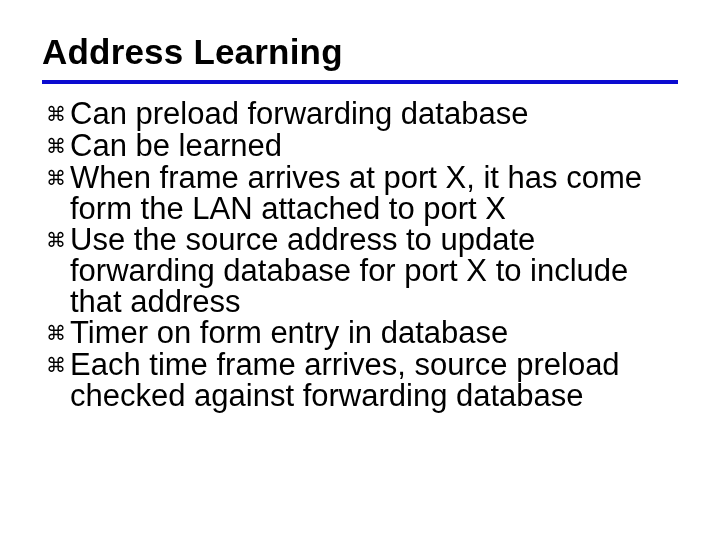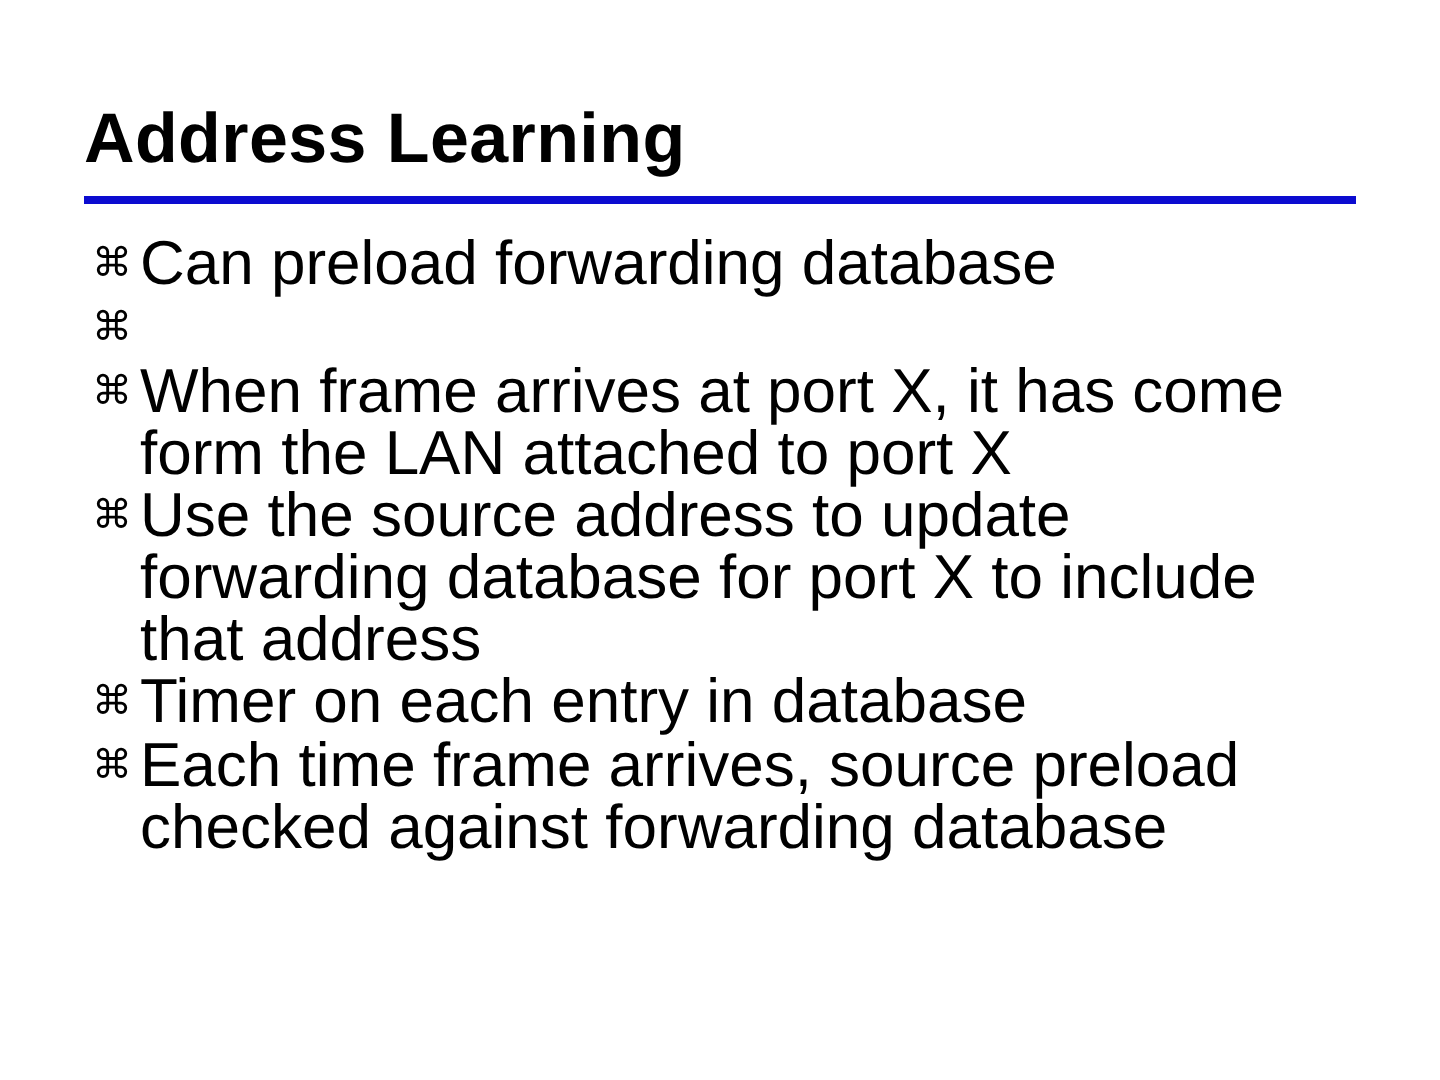--- a/index.html
+++ b/index.html
@@ -1,48 +1,49 @@
 <!DOCTYPE html>
 <html><head>
 <meta charset="utf-8">
 <style>
   * { margin: 0; padding: 0; box-sizing: border-box; }
   html, body { width: 720px; height: 540px; background: #ffffff; font-family: Verdana, Tahoma, Arial, sans-serif; overflow: hidden; }
-  .slide { width: 720px; height: 451px; position: relative; padding: 50px 42px 30px 42px; }
+  .slide { width: 720px; height: 451px; position: relative; padding: 32px 42px 30px 42px; }
   .title { font-family: Arial, Helvetica, sans-serif; font-weight: 900; font-size: 35px; color: #000; letter-spacing: 0.2px; }
   .rule { height: 4px; background: #0b0bd0; margin-top: 8px; margin-bottom: 14px; width: 636px; }
   .bullets { list-style: none; padding-left: 4px; }
   .bullets li { display: flex; align-items: flex-start; margin-bottom: 0px; }
   .bullet-icon { flex: 0 0 auto; font-size: 20px; line-height: 32px; color: #000; margin-right: 4px; font-family: 'Segoe UI Symbol', 'Arial Unicode MS', sans-serif; }
   .bullet-text { font-size: 31px; line-height: 31px; color: #000; font-family: Tahoma, Verdana, sans-serif; }
 </style>
 </head>
 <body>
 
 <div class="slide">
   <h1 class="title">Address Learning</h1>
   <div class="rule"></div>
   <ul class="bullets">
     <li>
       <span class="bullet-icon">⌘</span>
       <span class="bullet-text">Can preload forwarding database</span>
     </li>
     <li>
       <span class="bullet-icon">⌘</span>
+      <span class="bullet-text">Can be learned</span>
     </li>
     <li>
       <span class="bullet-icon">⌘</span>
       <span class="bullet-text">When frame arrives at port X, it has come form the LAN attached to port X</span>
     </li>
     <li>
       <span class="bullet-icon">⌘</span>
       <span class="bullet-text">Use the source address to update forwarding database for port X to include that address</span>
     </li>
     <li>
       <span class="bullet-icon">⌘</span>
-      <span class="bullet-text">Timer on each entry in database</span>
+      <span class="bullet-text">Timer on form entry in database</span>
     </li>
     <li>
       <span class="bullet-icon">⌘</span>
       <span class="bullet-text">Each time frame arrives, source preload checked against forwarding database</span>
     </li>
   </ul>
 </div>
 
 </body></html>

